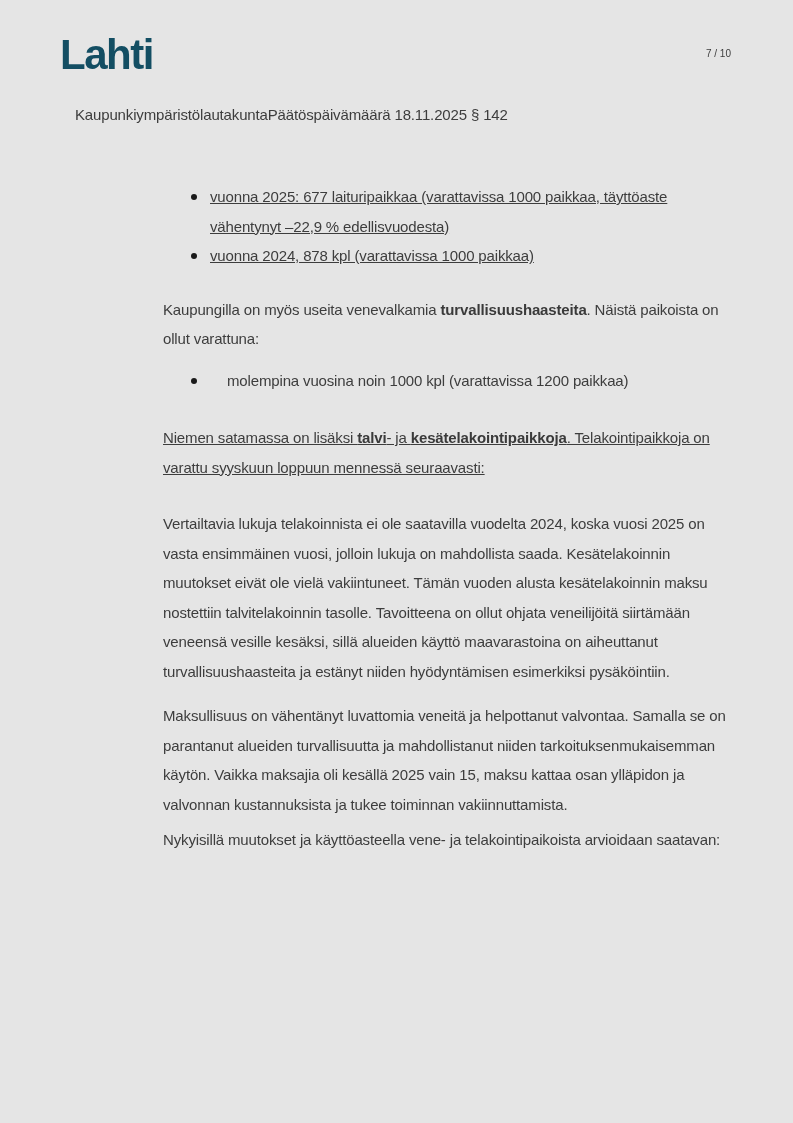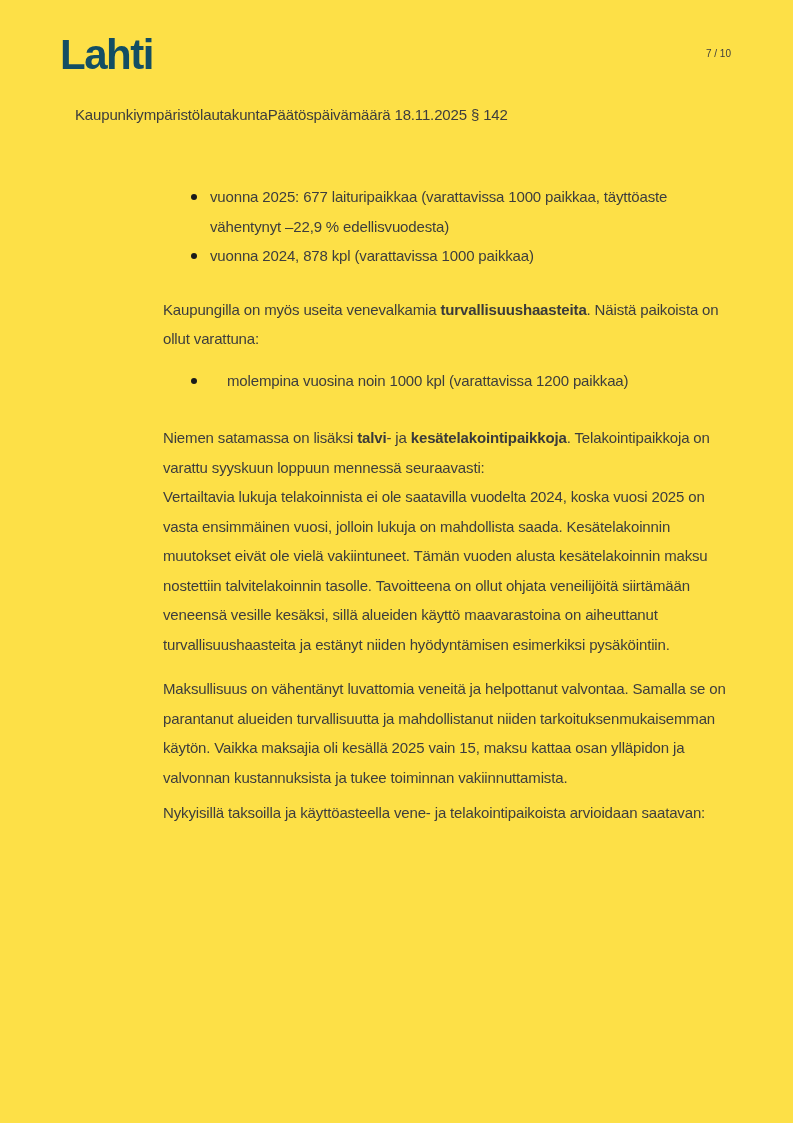--- a/index.html
+++ b/index.html
@@ -4,21 +4,21 @@
 <style>
   html, body {
     margin: 0;
     padding: 0;
     background: #ffffff;
   }
   .page {
     position: relative;
     width: 793px;
     height: 1123px;
-    background: #fde047;
+    background: #e5e5e5;
     font-family: "Liberation Sans", sans-serif;
     color: #3d3d3d;
     overflow: hidden;
   }
   .logo {
     position: absolute;
     top: 34px;
     left: 60px;
     font-size: 42px;
     font-weight: 700;
@@ -65,26 +65,26 @@
   li.indent-extra { padding-left: 64px; }
   li .bullet-dot {
     position: absolute;
     left: 28px;
     top: 12px;
     width: 6px;
     height: 6px;
     border-radius: 50%;
     background: #1a1a1a;
   }
-  .mt-list1 { margin-top: 54px; }
+  .mt-list1 { margin-top: 54px; text-decoration: underline; }
   .mt-p1   { margin-top: 24px; }
   .mt-list2 { margin-top: 12px; }
-  .mt-p2   { margin-top: 28px; }
+  .mt-p2   { margin-top: 28px; text-decoration: underline; }
   .mt-list3 { margin-top: 13px; }
-  .mt-p3   { }
+  .mt-p3   { margin-top: 27px; }
   .mt-p4   { margin-top: 15px; }
   .mt-p5   { margin-top: 6px; }
   b { font-weight: 700; color: #3a3a3a; }
 </style>
 </head>
 <body>
 
 <div class="page">
 
   <div class="logo">Lahti</div>
@@ -118,16 +118,16 @@
       </li>
     </ul>
 
     <p class="mt-p2"><span>Niemen satamassa on lisäksi </span><b>talvi</b><span>- ja </span><b>kesätelakointipaikkoja</b><span>. Telakointipaikkoja on varattu syyskuun loppuun mennessä seuraavasti:</span></p>
 
 
     <p class="mt-p3">Vertailtavia lukuja telakoinnista ei ole saatavilla vuodelta 2024, koska vuosi 2025 on vasta ensimmäinen vuosi, jolloin lukuja on mahdollista saada. Kesätelakoinnin muutokset eivät ole vielä vakiintuneet. Tämän vuoden alusta kesätelakoinnin maksu nostettiin talvitelakoinnin tasolle. Tavoitteena on ollut ohjata veneilijöitä siirtämään veneensä vesille kesäksi, sillä alueiden käyttö maavarastoina on aiheuttanut turvallisuushaasteita ja estänyt niiden hyödyntämisen esimerkiksi pysäköintiin.</p>
 
     <p class="mt-p4">Maksullisuus on vähentänyt luvattomia veneitä ja helpottanut valvontaa. Samalla se on parantanut alueiden turvallisuutta ja mahdollistanut niiden tarkoituksenmukaisemman käytön. Vaikka maksajia oli kesällä 2025 vain 15, maksu kattaa osan ylläpidon ja valvonnan kustannuksista ja tukee toiminnan vakiinnuttamista.</p>
 
-    <p class="mt-p5">Nykyisillä taksoilla ja käyttöasteella vene- ja telakointipaikoista arvioidaan saatavan:</p>
+    <p class="mt-p5">Nykyisillä muutokset ja käyttöasteella vene- ja telakointipaikoista arvioidaan saatavan:</p>
 
   </div>
 </div>
 
 </body></html>

